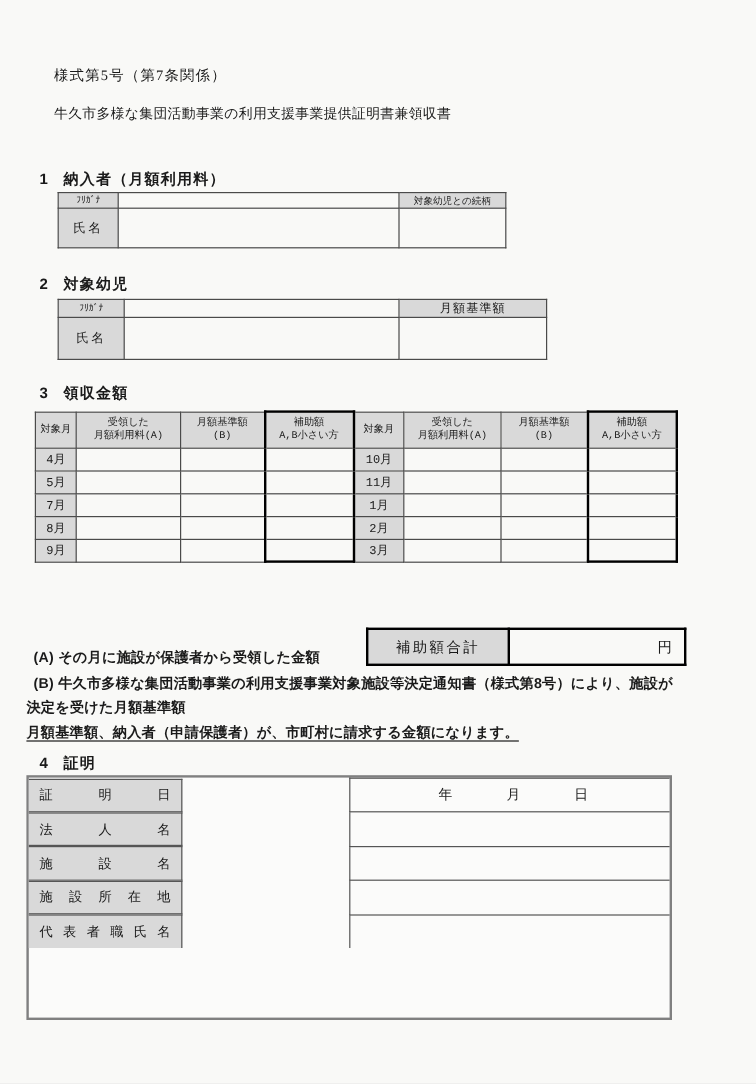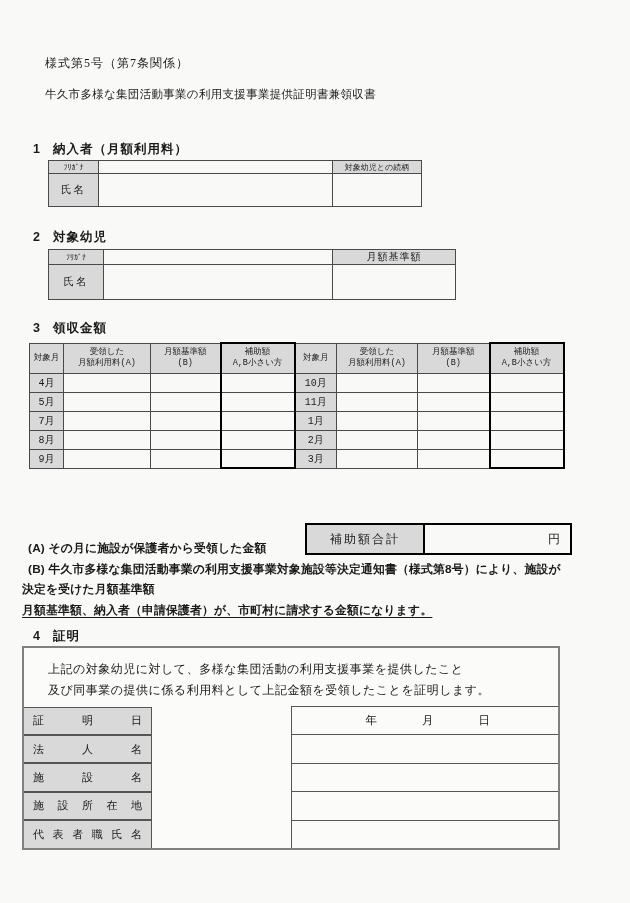--- a/index.html
+++ b/index.html
@@ -254,24 +254,20 @@
     <div>決定を受けた月額基準額</div>
     <div class="uline">月額基準額、納入者（申請保護者）が、市町村に請求する金額になります。</div>
   </div>
 
   <div class="abs sec-heading h4">
     <span class="num">4</span>
     <span>証明</span>
   </div>
 
   <div class="abs certbox">
-    <div class="cert-statement">
-      <div>上記の対象幼児に対して、多様な集団活動の利用支援事業を提供したこと</div>
-      <div>及び同事業の提供に係る利用料として上記金額を受領したことを証明します。</div>
-    </div>
     <table class="t4">
       <tbody>
           <tr>
         <td class="gray lab" data-justify="">
               <span>証</span>
               <span>明</span>
               <span>日</span>
             </td>
         <td>
           <div class="date-parts">

